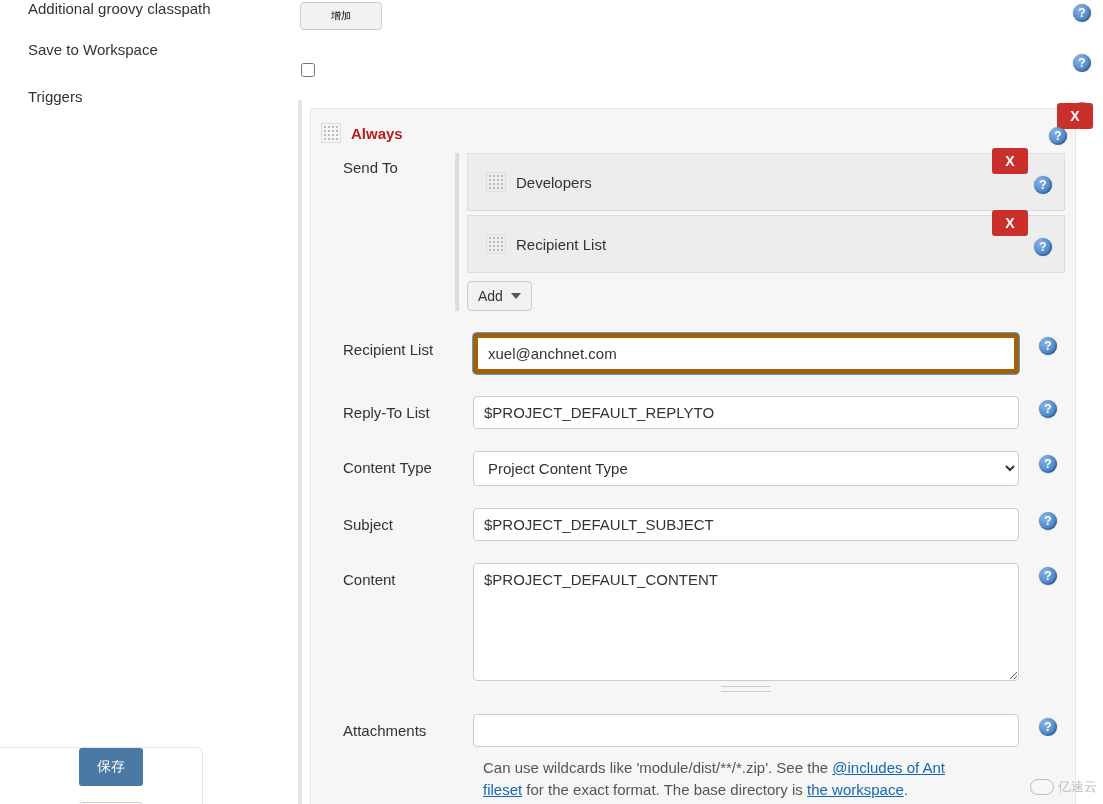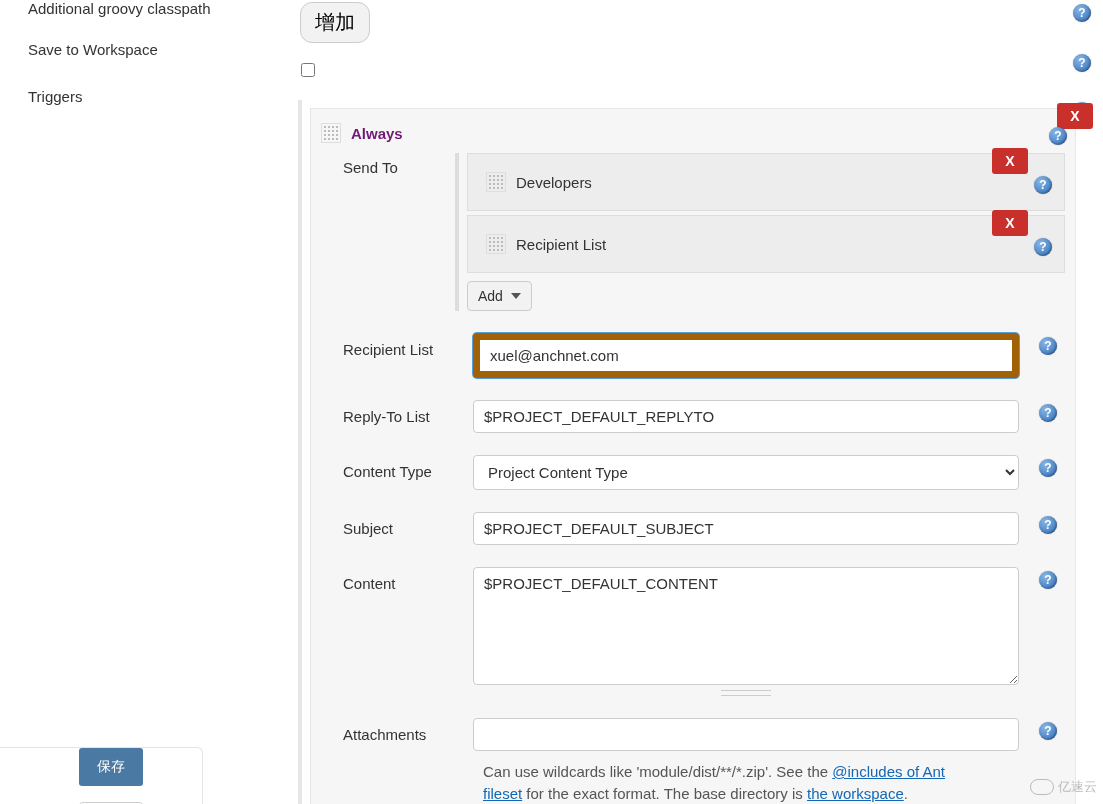--- a/index.html
+++ b/index.html
@@ -53,23 +53,23 @@
   .left-label {
     color:#333;
     font-size:15px;
     margin-bottom:2px;
   }
   .add-btn-cn {
     position:absolute;
     left:300px; top:2px;
     background:#f2f2f2;
     border:1px solid #ccc;
-    border-radius:12px;
-    padding:6px 14px;
-    font-size:20px;
+    border-radius:4px;
+    padding:6px 30px;
+    font-size:10px;
     cursor:pointer;
   }
   .checkbox {
     position:absolute;
     left:297px; top:60px;
     width:14px; height:14px;
   }
   .triggers-help {
     position:absolute;
     right:12px;
@@ -85,21 +85,21 @@
   .trigger-block {
     border:1px solid #e6e6e6;
     background:#f6f6f6;
     position:relative;
     padding:10px 10px 10px 10px;
   }
   .trigger-header {
     display:flex;
     align-items:center;
     font-weight:bold;
-    color:#701a75;
+    color:#b91c1c;
     padding:4px 0 10px 0;
   }
   .trigger-close {
     position:absolute; right:-18px; top:-6px;
   }
   .help-right {
     position:absolute; right:8px;
   }
   .sendto-row {
     display:flex;
@@ -168,21 +168,21 @@
     box-sizing:border-box;
     font-size:15px;
     padding:7px 10px;
     border:1px solid #ccc;
     border-radius:4px;
     background:#fff;
     color:#333;
     font-family:inherit;
   }
   input.text.focused {
-    border:7px solid #a16207;
+    border:5px solid #a16207;
     box-shadow:0 0 0 1px #5b9dd9;
     outline:none;
   }
   textarea.ta { height:118px; resize:both; }
   .hint {
     font-size:15px; color:#555;
     margin:10px 46px 0 10px;
     line-height:1.45;
   }
   .hint a { color:#1367b5; text-decoration:underline; cursor:pointer; }

